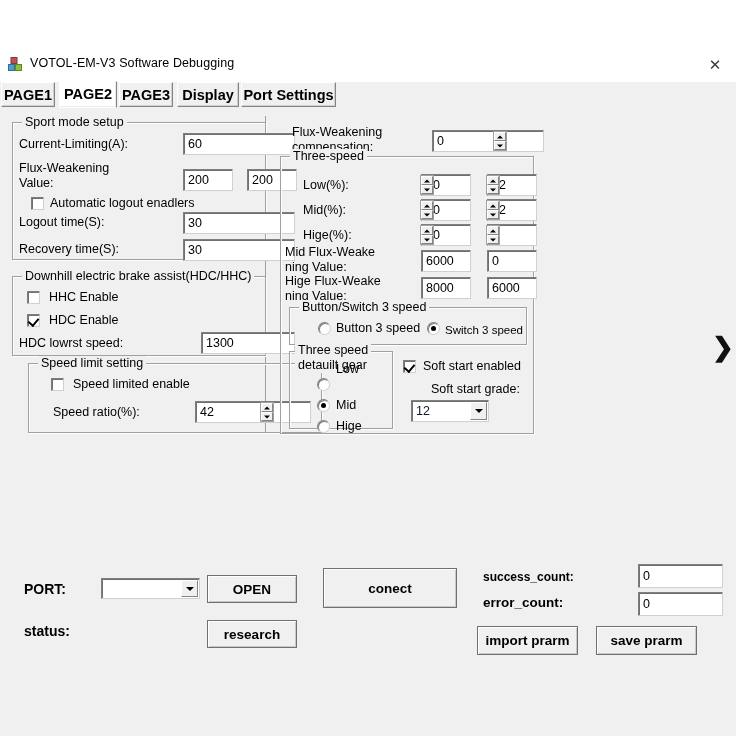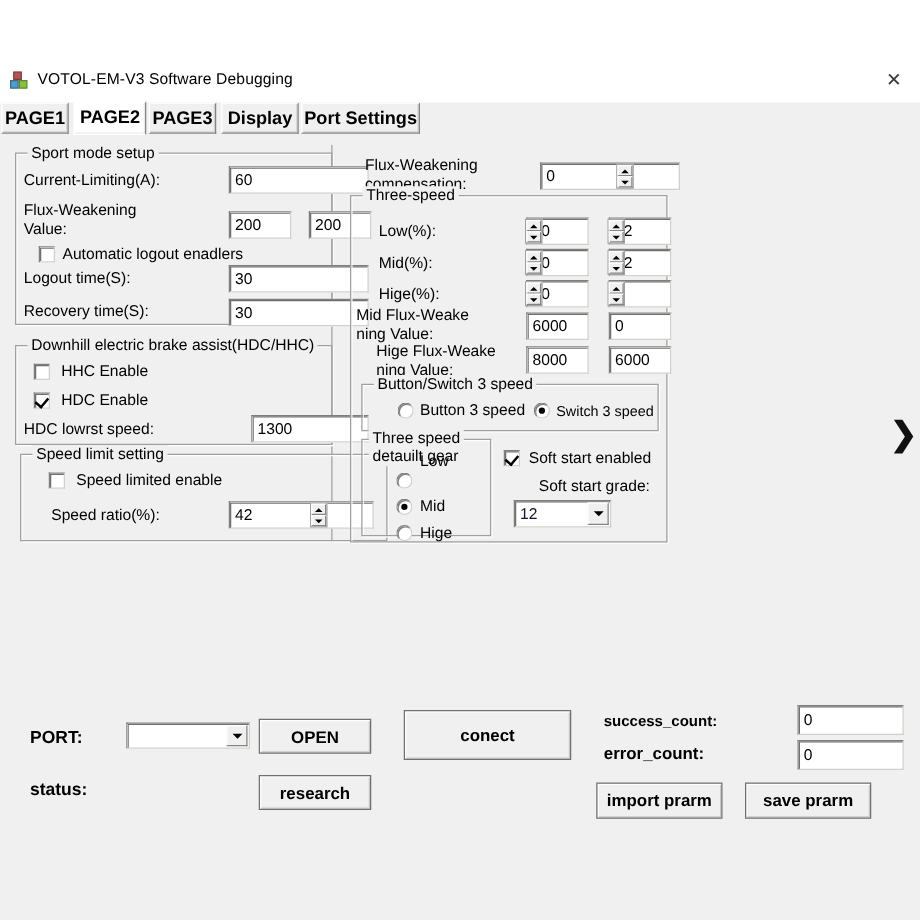--- a/index.html
+++ b/index.html
@@ -272,21 +272,21 @@
 
       <div class="cb on" style="left:14px; top:37px;"></div>
       <span class="lbl" style="left:36px; top:36px;">HDC Enable</span>
 
       <span class="lbl" style="left:6px; top:59px;">HDC lowrst speed:</span>
       <div class="fld" style="left:152px; top:55px; width:94px; height:22px;">
         <input type="text" value="1300" style="">
       </div>
     </div>
 
-    <div class="group" style="left:16px; top:255px; width:294px; height:70px;">
+    <div class="group" style="left:28px; top:255px; width:294px; height:70px;">
       <span class="glabel">Speed limit setting</span>
 
       <div class="cb" style="left:22px; top:14px;"></div>
       <span class="lbl" style="left:44px; top:13px;">Speed limited enable</span>
 
       <span class="lbl" style="left:24px; top:41px;">Speed ratio(%):</span>
       <div class="fld" style="left:130px; top:37px; width:116px; height:22px;">
         <input type="text" value="42" style="">
       </div>
       <div class="spin" style="left:231px; top:38px; height:20px;">
@@ -358,21 +358,21 @@
 
       <span class="lbl" style="left:4px; top:88px; white-space:pre;">Mid Flux-Weake
 ning Value:</span>
       <div class="fld" style="left:104px; top:93px; width:50px; height:22px;">
         <input type="text" value="6000" style="">
       </div>
       <div class="fld" style="left:170px; top:93px; width:50px; height:22px;">
         <input type="text" value="0" style="">
       </div>
 
-      <span class="lbl" style="left:20px; top:117px; white-space:pre;">Hige Flux-Weake
+      <span class="lbl" style="left:4px; top:117px; white-space:pre;">Hige Flux-Weake
 ning Value:</span>
       <div class="fld" style="left:104px; top:120px; width:50px; height:22px;">
         <input type="text" value="8000" style="">
       </div>
       <div class="fld" style="left:170px; top:120px; width:50px; height:22px;">
         <input type="text" value="6000" style="">
       </div>
 
       <div class="group" style="left:8px; top:150px; width:238px; height:38px;">
         <span class="glabel">Button/Switch 3 speed</span>

